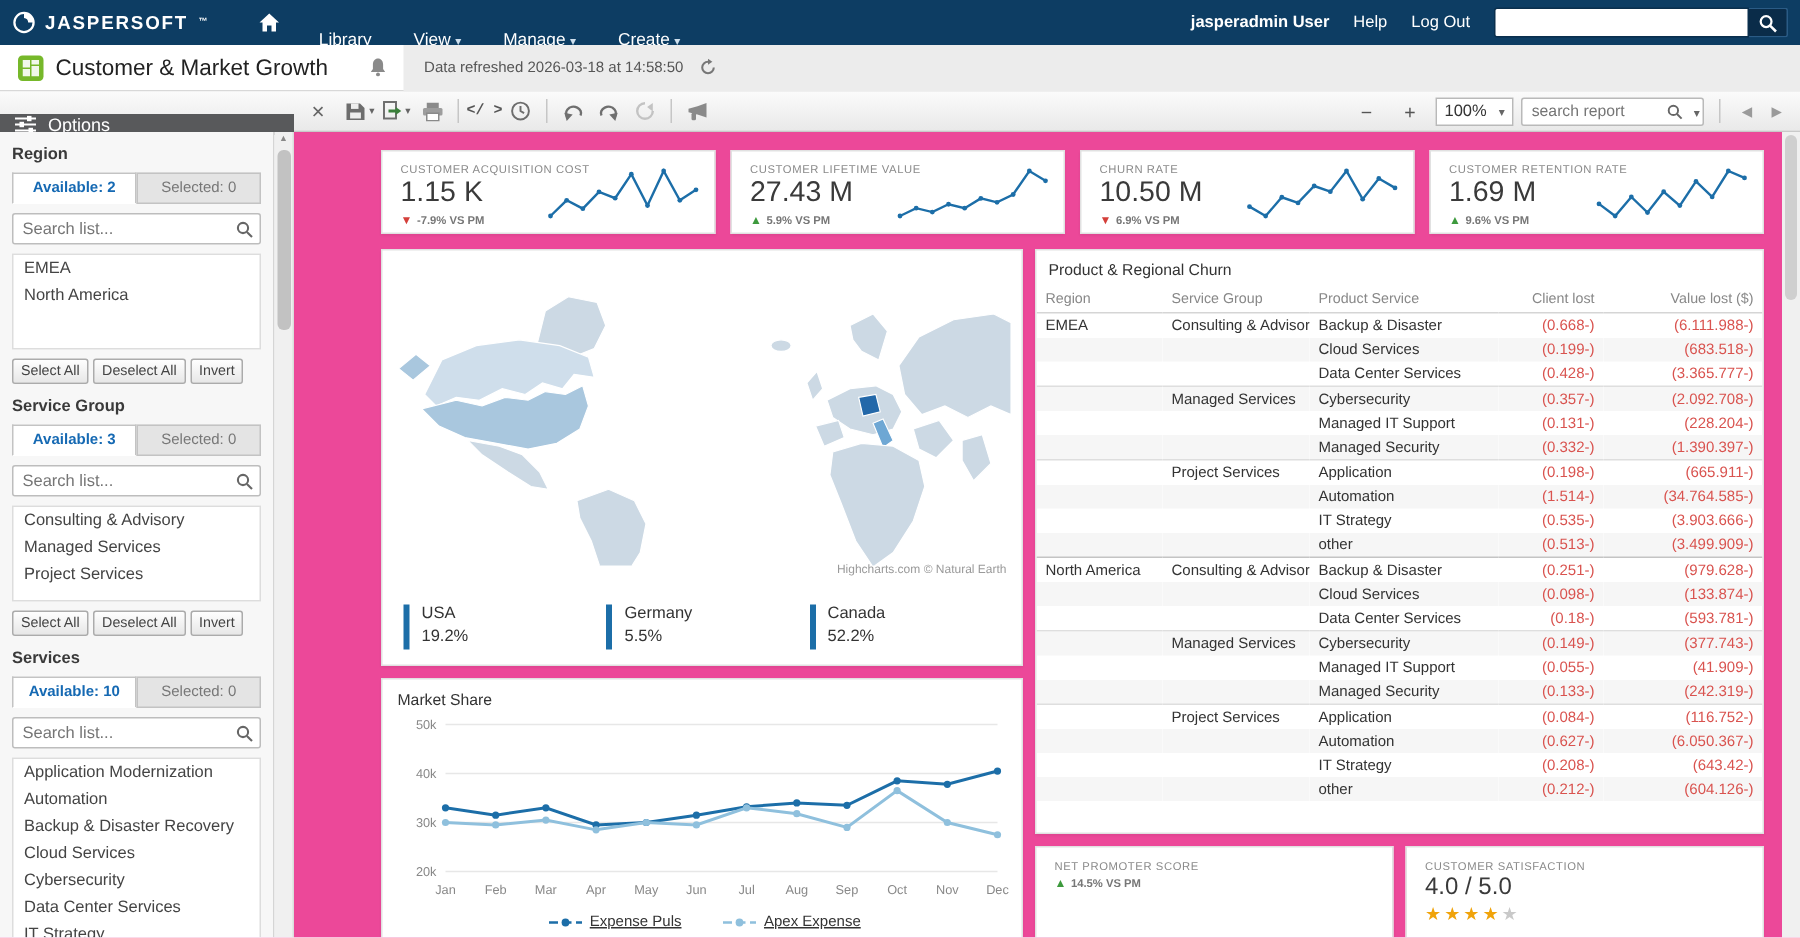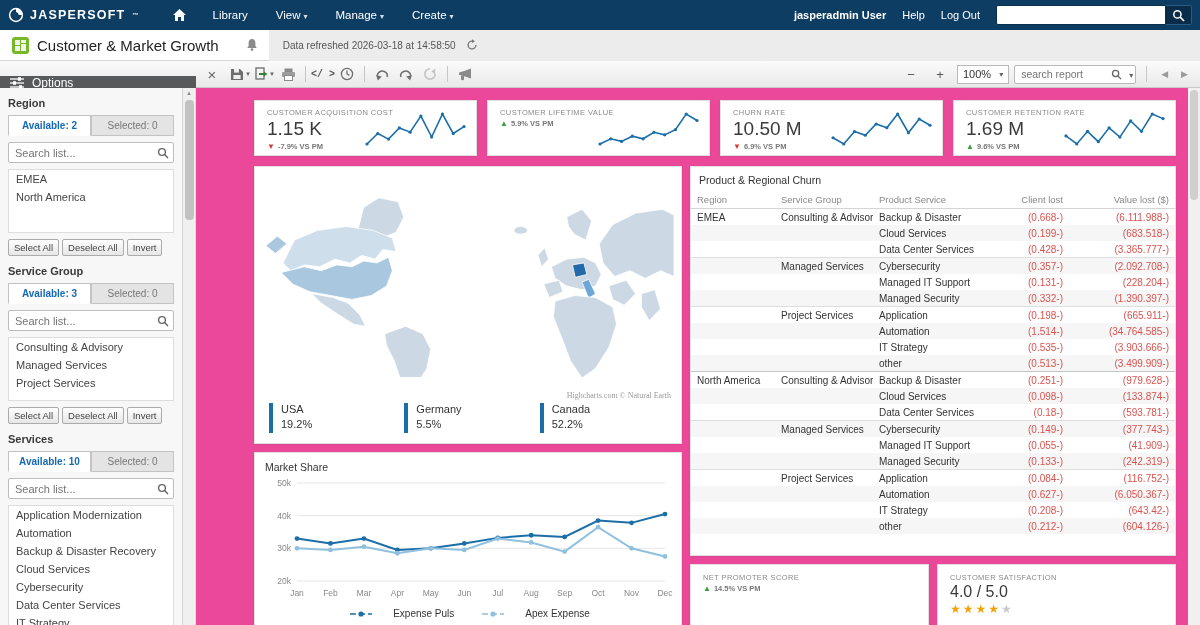--- a/index.html
+++ b/index.html
@@ -5,21 +5,21 @@
   *{margin:0;padding:0;box-sizing:border-box;}
   html,body{width:1200px;height:625px;overflow:hidden;background:#fff;
     font-family:"Liberation Sans",sans-serif;-webkit-font-smoothing:antialiased;}
 
   
   .navbar{height:30px;background:#0d3d63;display:flex;align-items:center;color:#fff;padding:0 8px;}
   .brand{display:flex;align-items:center;gap:6px;font-weight:bold;font-size:12.5px;letter-spacing:1.2px;margin-right:20px;white-space:nowrap;}
   .brand .tm{font-size:6px;vertical-align:super;margin-left:1px;}
   .nav-home{padding:0 12px;display:flex;align-items:center;height:30px;cursor:pointer;}
   .nav-menu{display:flex;height:30px;}
-  .nav-item{font-size:11.5px;padding:0 14px;line-height:30px;cursor:pointer;white-space:nowrap;}
+  .nav-item{font-size:11.5px;padding:12px 14px;line-height:30px;cursor:pointer;white-space:nowrap;}
   .nav-item .caret{font-size:8px;margin-left:3px;color:#cfe0ee;}
   .nav-right{margin-left:auto;display:flex;align-items:center;gap:16px;}
   .nav-user{font-weight:bold;font-size:11px;white-space:nowrap;cursor:pointer;}
   .nav-link{font-size:11px;cursor:pointer;white-space:nowrap;}
   .nav-search{display:flex;align-items:center;}
   .nav-search input{width:170px;height:20px;border:1px solid #0a2f4d;border-radius:2px 0 0 2px;padding:0 6px;font-size:11px;outline:none;font-family:inherit;}
   .nav-search button{width:26px;height:20px;background:#0a2c49;border:1px solid #2a5b85;border-left:none;border-radius:0 2px 2px 0;display:flex;align-items:center;justify-content:center;cursor:pointer;}
 
   
   .titlebar{height:31px;background:#fff;border-bottom:1px solid #d8d8d8;display:flex;align-items:center;padding-left:12px;}
@@ -89,33 +89,33 @@
   .spark{position:absolute;right:8px;top:9px;}
 
   .grid{display:flex;gap:8px;margin-top:10px;}
   .left-col{width:428px;display:flex;flex-direction:column;gap:8px;flex:0 0 auto;}
   .right-col{flex:1;display:flex;flex-direction:column;}
 
   
   .map-card{height:278px;position:relative;padding:4px;}
   .map-svg{display:block;margin:0 auto;}
   .land{fill:#ccd9e4;stroke:#fff;stroke-width:0.8;}
-  .map-attr{position:absolute;right:10px;top:224px;font-size:8px;color:#9a9a9a;font-family:Liberation Serif, serif;}
+  .map-attr{position:absolute;right:10px;top:208px;font-size:8px;color:#9a9a9a;}
   .map-legend{position:absolute;left:14px;right:6px;bottom:10px;display:flex;}
   .ml-item{flex:1;display:flex;gap:8px;cursor:pointer;}
   .ml-bar{width:4px;height:30px;background:#1c6ea8;flex:0 0 auto;}
   .ml-name{font-size:11px;color:#333;}
   .ml-val{font-size:11px;color:#333;margin-top:3px;}
 
   
   .chart-card{height:230px;padding:8px 4px 0 8px;}
   .chart-title{font-size:10.5px;color:#333;margin:0 0 4px 2px;}
   .tick{font-size:8.5px;fill:#888;font-family:"Liberation Sans",sans-serif;}
   .chart-legend{display:flex;justify-content:center;gap:28px;margin-top:3px;}
-  .cl-item{display:flex;align-items:center;gap:21px;font-size:10px;color:#333;cursor:pointer;}
+  .cl-item{display:flex;align-items:center;gap:5px;font-size:10px;color:#333;cursor:pointer;text-decoration:underline;}
 
   
   .table-card{height:390px;overflow:hidden;}
   .table-title{font-size:10.5px;color:#333;padding:7px 8px 5px 8px;}
   .churn-table{width:100%;border-collapse:collapse;font-size:10px;color:#333;table-layout:fixed;}
   .churn-table th{font-weight:normal;color:#888;text-align:left;padding:3px 6px;border-bottom:1px solid #d5d5d5;font-size:9.5px;white-space:nowrap;overflow:hidden;}
   .churn-table td{padding:2.5px 6px;white-space:nowrap;overflow:hidden;}
   .churn-table .col0{width:84px;} .churn-table .col1{width:98px;} .churn-table .col2{width:126px;}
   .churn-table .col3{width:70px;} .churn-table .col4{width:auto;}
   .churn-table th.col3,.churn-table th.col4{text-align:right;}
@@ -379,20 +379,21 @@
             <circle cx="47.111111111111114" cy="22.13953488372093" r="1.6" fill="#1c6ea8"></circle>
             <circle cx="57.888888888888886" cy="6.093023255813954" r="1.6" fill="#1c6ea8"></circle>
             <circle cx="68.66666666666667" cy="27.02325581395349" r="1.6" fill="#1c6ea8"></circle>
             <circle cx="79.44444444444444" cy="4" r="1.6" fill="#1c6ea8"></circle>
             <circle cx="90.22222222222223" cy="23.53488372093023" r="1.6" fill="#1c6ea8"></circle>
             <circle cx="101" cy="16.55813953488372" r="1.6" fill="#1c6ea8"></circle>
           </svg>
         </div>
         <div class="card kpi-card">
           <div class="kpi-label">CUSTOMER LIFETIME VALUE</div>
+          <div class="kpi-value">27.43 M</div>
           <div class="kpi-delta">
             <span class="tri up">▲</span>
             <span>5.9% VS PM</span>
           </div>
           <svg width="105" height="38" class="spark">
             <polyline points="4,34 14.777777777777779,28.782608695652172 25.555555555555557,31.391304347826086 36.333333333333336,26.17391304347826 47.111111111111114,28.782608695652172 57.888888888888886,22.26086956521739 68.66666666666667,24.869565217391305 79.44444444444444,19.652173913043477 90.22222222222223,4 101,10.521739130434781" fill="none" stroke="#1c6ea8" stroke-width="1.6"></polyline>
             <circle cx="4" cy="34" r="1.6" fill="#1c6ea8"></circle>
             <circle cx="14.777777777777779" cy="28.782608695652172" r="1.6" fill="#1c6ea8"></circle>
             <circle cx="25.555555555555557" cy="31.391304347826086" r="1.6" fill="#1c6ea8"></circle>
             <circle cx="36.333333333333336" cy="26.17391304347826" r="1.6" fill="#1c6ea8"></circle>

